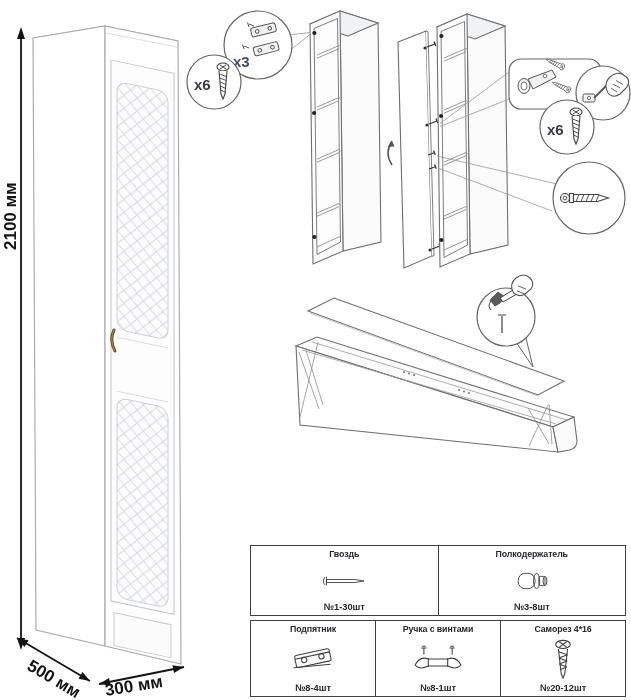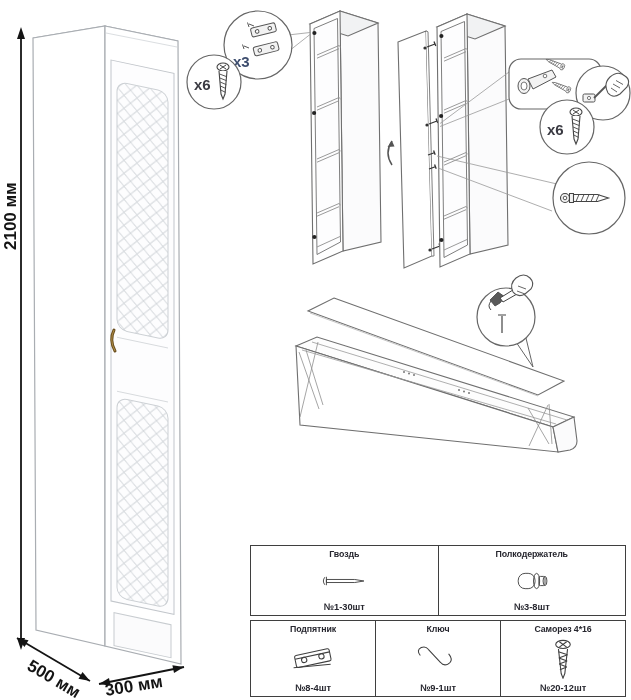--- a/index.html
+++ b/index.html
@@ -262,25 +262,28 @@
           <rect x="12" y="9" width="40" height="14" rx="2"></rect>
           <circle cx="22" cy="16" r="3"></circle>
               <circle cx="42" cy="16" r="3"></circle>
           <path d="M12,13 h40"></path>
         </g>
         <path d="M10,27 l42,-4"></path>
       </svg>
       <div class="pqty">№8-4шт</div>
     </div>
     <div class="cell">
-      <div class="pname">Ключ</div>
+      <div class="pname">Ручка с винтами</div>
       <svg class="picon" width="62" height="30" viewBox="0 0 64 34">
-        <path d="M12,13 q-5,-6 1,-9 q5,-2 8,2 l14,15 q3,4 8,2 q6,-3 3,-9 l-2,-3" stroke-width="3.2"></path>
-      </svg>
-      <div class="pqty">№9-1шт</div>
+        <path d="M16,5 v7 M13,4.5 h6 M14,2.5 h4"></path>
+        <path d="M48,5 v7 M45,4.5 h6 M46,2.5 h4"></path>
+        <path d="M6,24 C10,16 16,15 21,17 L43,17 C48,15 54,16 58,24 C53,29 48,27 43,25 L21,25 C16,27 11,29 6,24 Z"></path>
+        <path d="M21,16 v10 M43,16 v10"></path>
+      </svg>
+      <div class="pqty">№8-1шт</div>
     </div>
     <div class="cell">
       <div class="pname">Саморез 4*16</div>
       <svg class="picon" width="40" height="40" viewBox="0 0 40 44">
         <ellipse cx="20" cy="6" rx="8" ry="4.5"></ellipse>
         <path d="M16,3 l8,6 M24,3 l-8,6"></path>
         <path d="M15,11 L18,38 L20,43 L22,38 L25,11"></path>
         <path d="M15,14 l10,3.4 M25,17.4 l-9.6,3.4 M15.4,20.8 l9.2,3.4 M24.6,24.2 l-8.8,3.4 M15.8,27.6 l8.4,3.2 M24.2,30.8 l-7.6,3"></path>
       </svg>
       <div class="pqty">№20-12шт</div>

